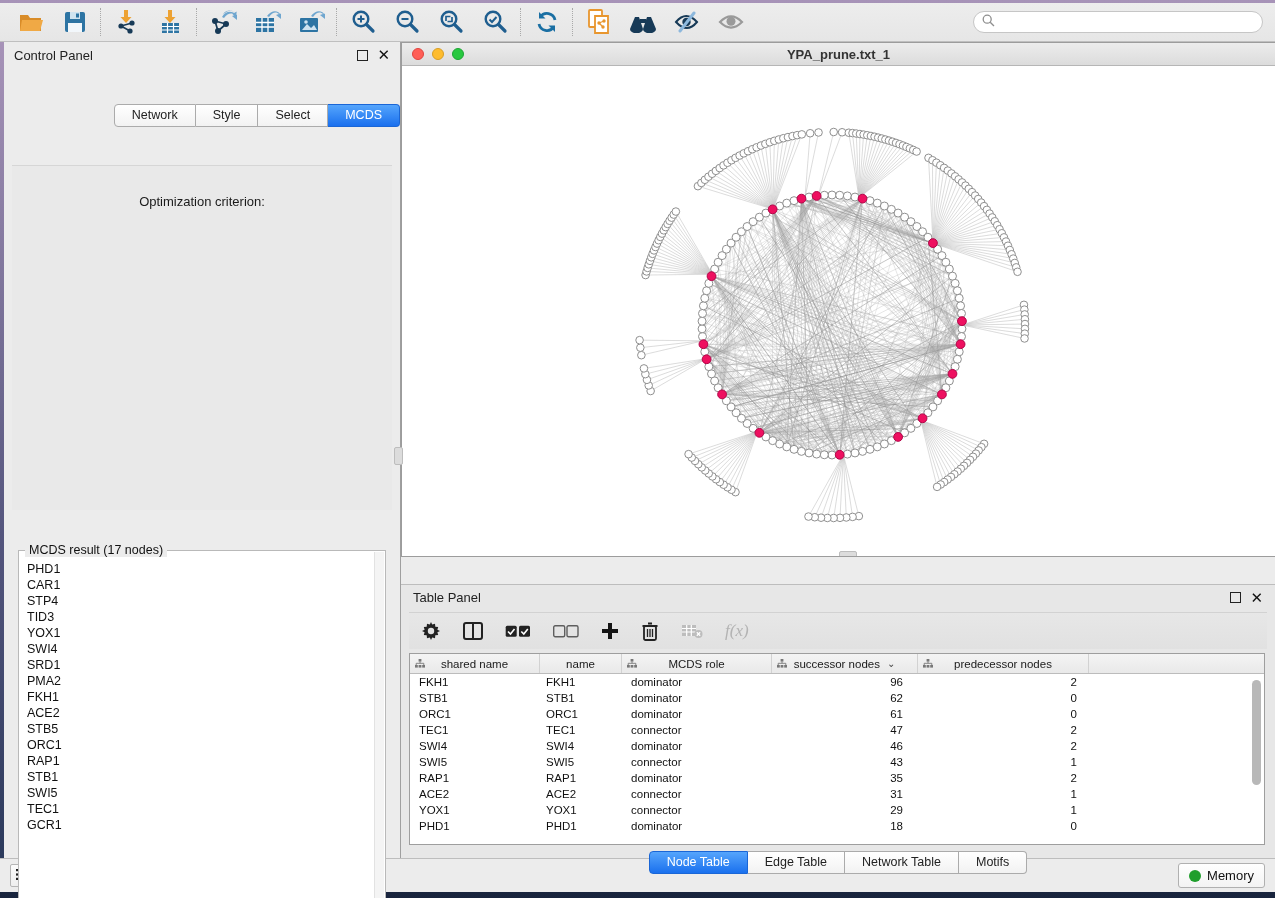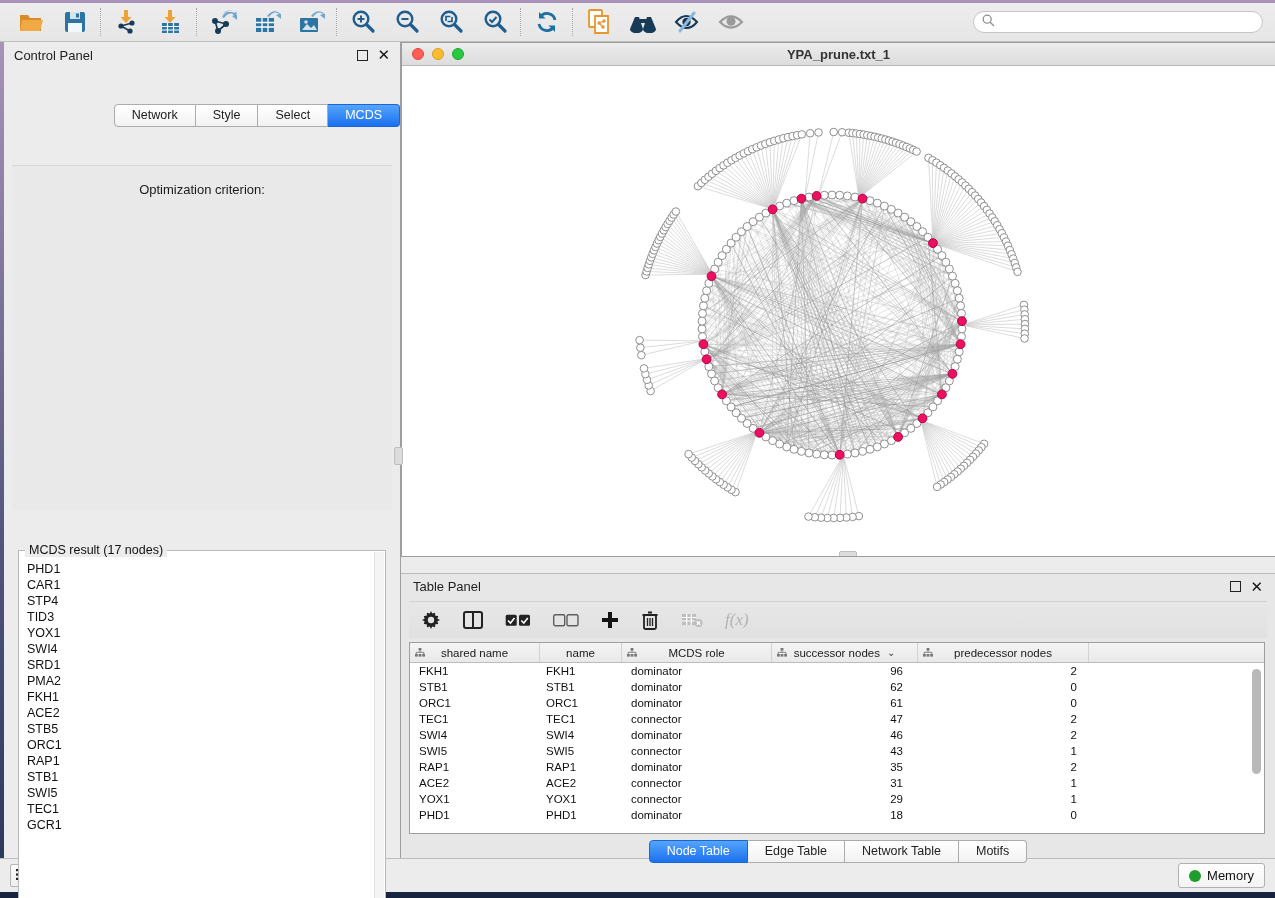--- a/index.html
+++ b/index.html
@@ -28,38 +28,38 @@
   .panel-title{font-size:13px;color:#222;}
   .panel-title-icons{margin-left:auto;display:flex;align-items:center;gap:9px;}
   .float-box{width:9px;height:9px;border:1.5px solid #222;display:inline-block;}
   .close-x{font-size:15px;font-weight:bold;color:#111;line-height:10px;}
   .seg-row{display:flex;justify-content:flex-end;margin:4px 0 0;}
   .seg{display:flex;}
   .seg-tab{font-size:12.5px;color:#222;background:linear-gradient(#ffffff,#f2f2f2);border:1px solid #ababab;border-left-width:0;padding:3px 17px 4px;cursor:default;}
   .seg-tab:first-child{border-left-width:1px;border-radius:4px 0 0 4px;}
   .seg-tab:last-child{border-radius:0 4px 4px 0;}
   .seg-tab.active{background:linear-gradient(#55a5fc,#1a70ee);color:#fff;border-color:#1a66d6;}
-  .cp-content{margin:6px 8px 0;background:#e9e9e9;border-top:1px solid #d6d6d6;padding-top:16px;flex:0 0 auto;height:345px;box-sizing:border-box;}
+  .cp-content{margin:6px 8px 0;background:#e9e9e9;border-top:1px solid #d6d6d6;padding-top:28px;flex:0 0 auto;height:345px;box-sizing:border-box;}
   .opt-label{text-align:center;font-size:13px;color:#1a1a1a;margin-bottom:10px;}
   .dropdown{margin:0 auto;width:316px;height:24px;background:#fff;border:1px solid #b4b4b4;border-radius:4px;display:flex;align-items:center;box-sizing:border-box;box-shadow:0 1px 1px rgba(0,0,0,.08);}
   .dropdown .dd-text{flex:1;font-size:13px;color:#111;padding-left:9px;white-space:nowrap;}
   .dd-stepper{width:19px;height:20px;margin-right:2px;border-radius:3px;background:linear-gradient(#6db1fb,#2470e8);display:flex;flex-direction:column;align-items:center;justify-content:center;gap:2px;}
   .dd-stepper .tri-up{width:0;height:0;border-left:4px solid transparent;border-right:4px solid transparent;border-bottom:4px solid #fff;}
   .dd-stepper .tri-dn{width:0;height:0;border-left:4px solid transparent;border-right:4px solid transparent;border-top:4px solid #fff;}
   .btn-row{display:flex;justify-content:center;gap:12px;margin-top:12px;}
   .cp-btn{font-size:13px;color:#111;background:linear-gradient(#ffffff,#f1f1f1);border:1px solid #adadad;border-radius:4px;padding:4px 14px;font-family:inherit;}
   .cp-btn.focused{border-color:#88b6ee;box-shadow:0 0 0 2.5px rgba(89,156,240,.55);}
   .mcds-box{margin:8px 14px 7px;border:1px solid #b9b9b9;background:#fff;position:relative;height:362px;box-sizing:border-box;}
   .mcds-legend{position:absolute;top:-8px;left:6px;background:#ececec;padding:0 4px;font-size:12.5px;color:#111;}
   .mcds-list{list-style:none;margin:0;padding:10px 0 0 8px;font-size:12.5px;color:#111;line-height:16px;height:340px;overflow:hidden;}
   .mcds-scroll{position:absolute;top:1px;right:1px;bottom:1px;width:9px;background:#f4f4f4;border-left:1px solid #e2e2e2;}
   
   .vgrip{position:absolute;right:-3px;top:405px;width:7px;height:16px;background:#dcdcdc;border:1px solid #bdbdbd;border-radius:2px;z-index:5;}
   
-  .right-col{flex:1;display:flex;flex-direction:column;min-width:0;background:#ececec;}
+  .right-col{flex:1;display:flex;flex-direction:column;min-width:0;background:#ececec;gap:11px;}
   .net-window{height:515px;flex:0 0 auto;display:flex;flex-direction:column;border:1px solid #9c9c9c;border-right:none;box-sizing:border-box;background:#fff;}
   .net-titlebar{height:22px;background:linear-gradient(#ececec,#dcdcdc);border-bottom:1px solid #b6b6b6;display:flex;align-items:center;padding:0 10px;flex:0 0 auto;position:relative;}
   .traffic{display:flex;gap:8px;}
   .light{width:12px;height:12px;border-radius:50%;}
   .light.red{background:#ff5f57;border:1px solid #e0443e;box-sizing:border-box;}
   .light.yellow{background:#febc2e;border:1px solid #d89e24;box-sizing:border-box;}
   .light.green{background:#28c840;border:1px solid #1da534;box-sizing:border-box;}
   .net-title{position:absolute;left:0;right:0;text-align:center;font-size:13px;font-weight:bold;color:#333;}
   .net-canvas{flex:1;background:#fff;position:relative;overflow:hidden;}
   .hgrip{position:absolute;left:50%;bottom:-4px;width:16px;height:7px;background:#dcdcdc;border:1px solid #bdbdbd;border-radius:2px;z-index:5;}

